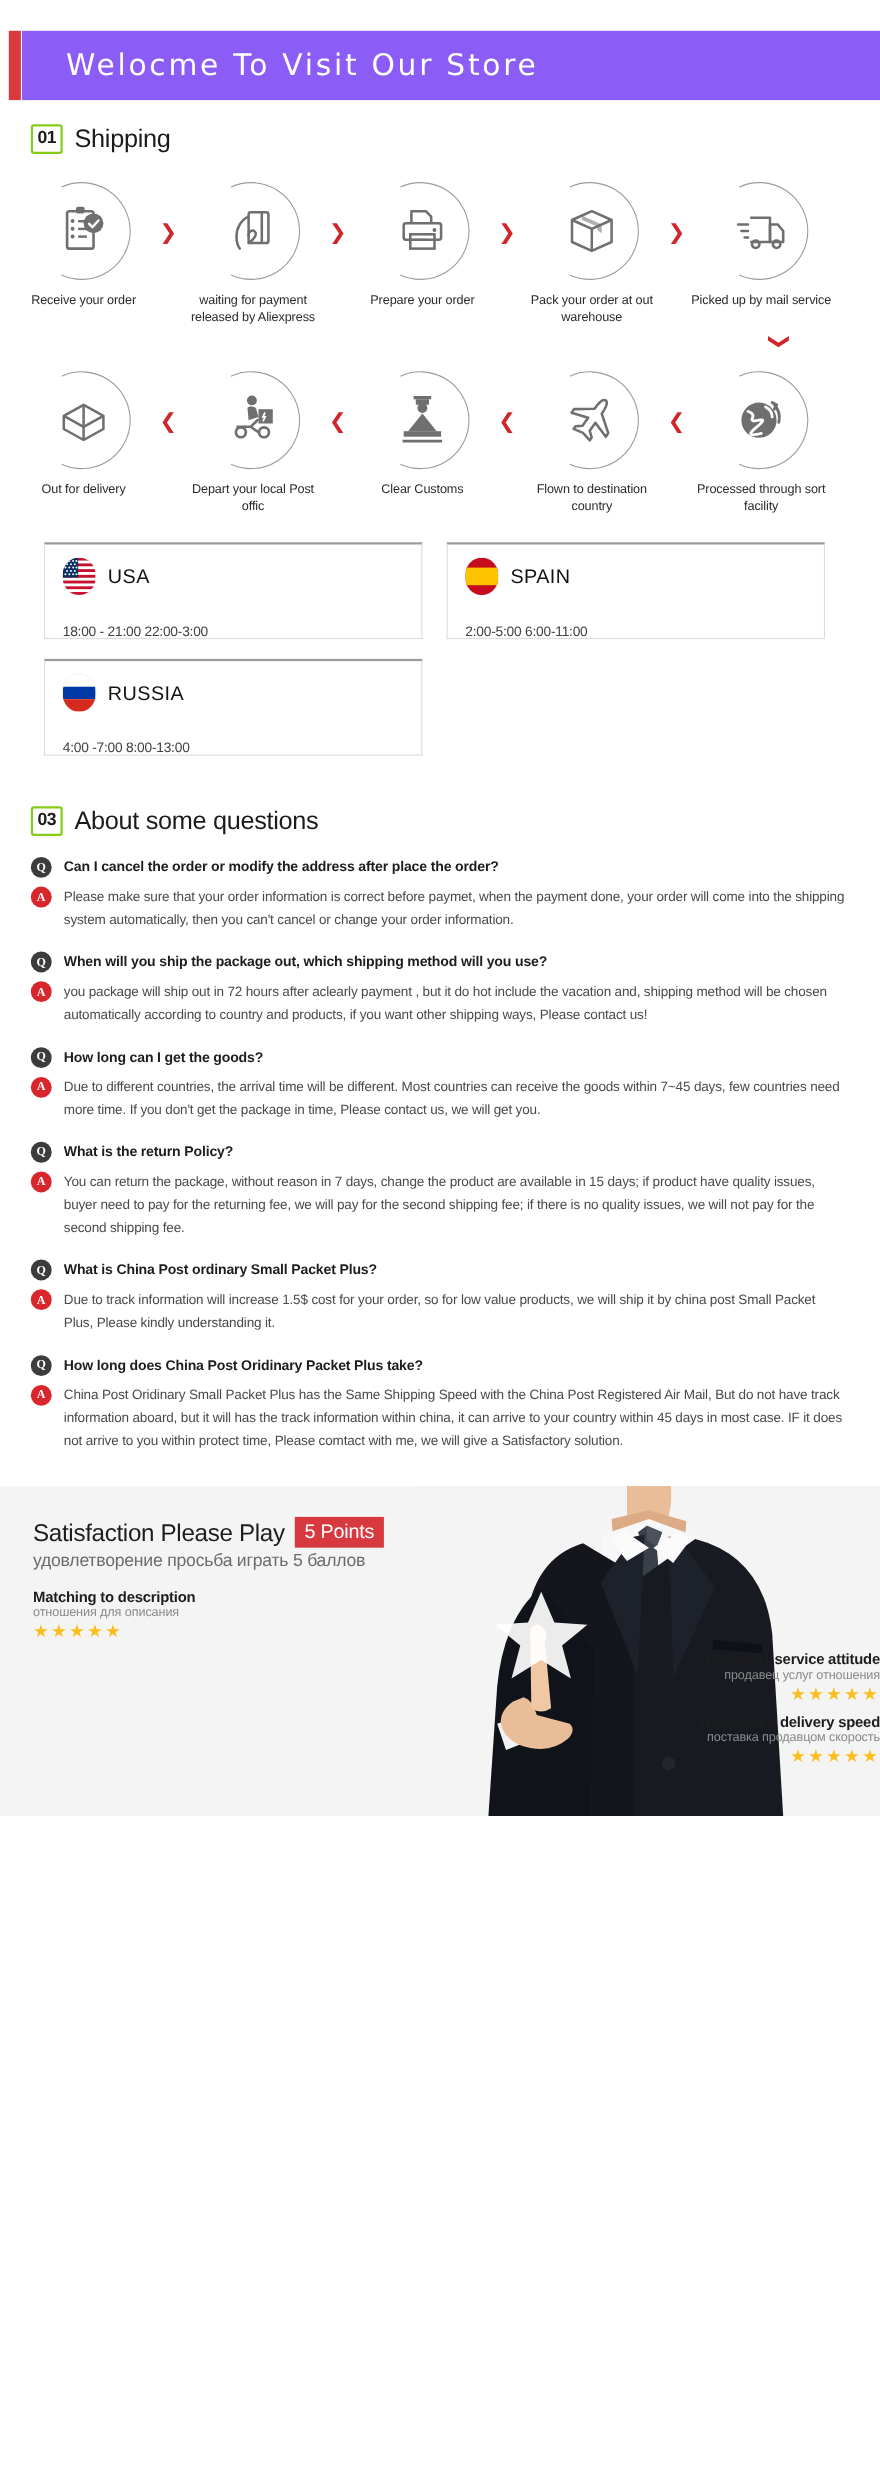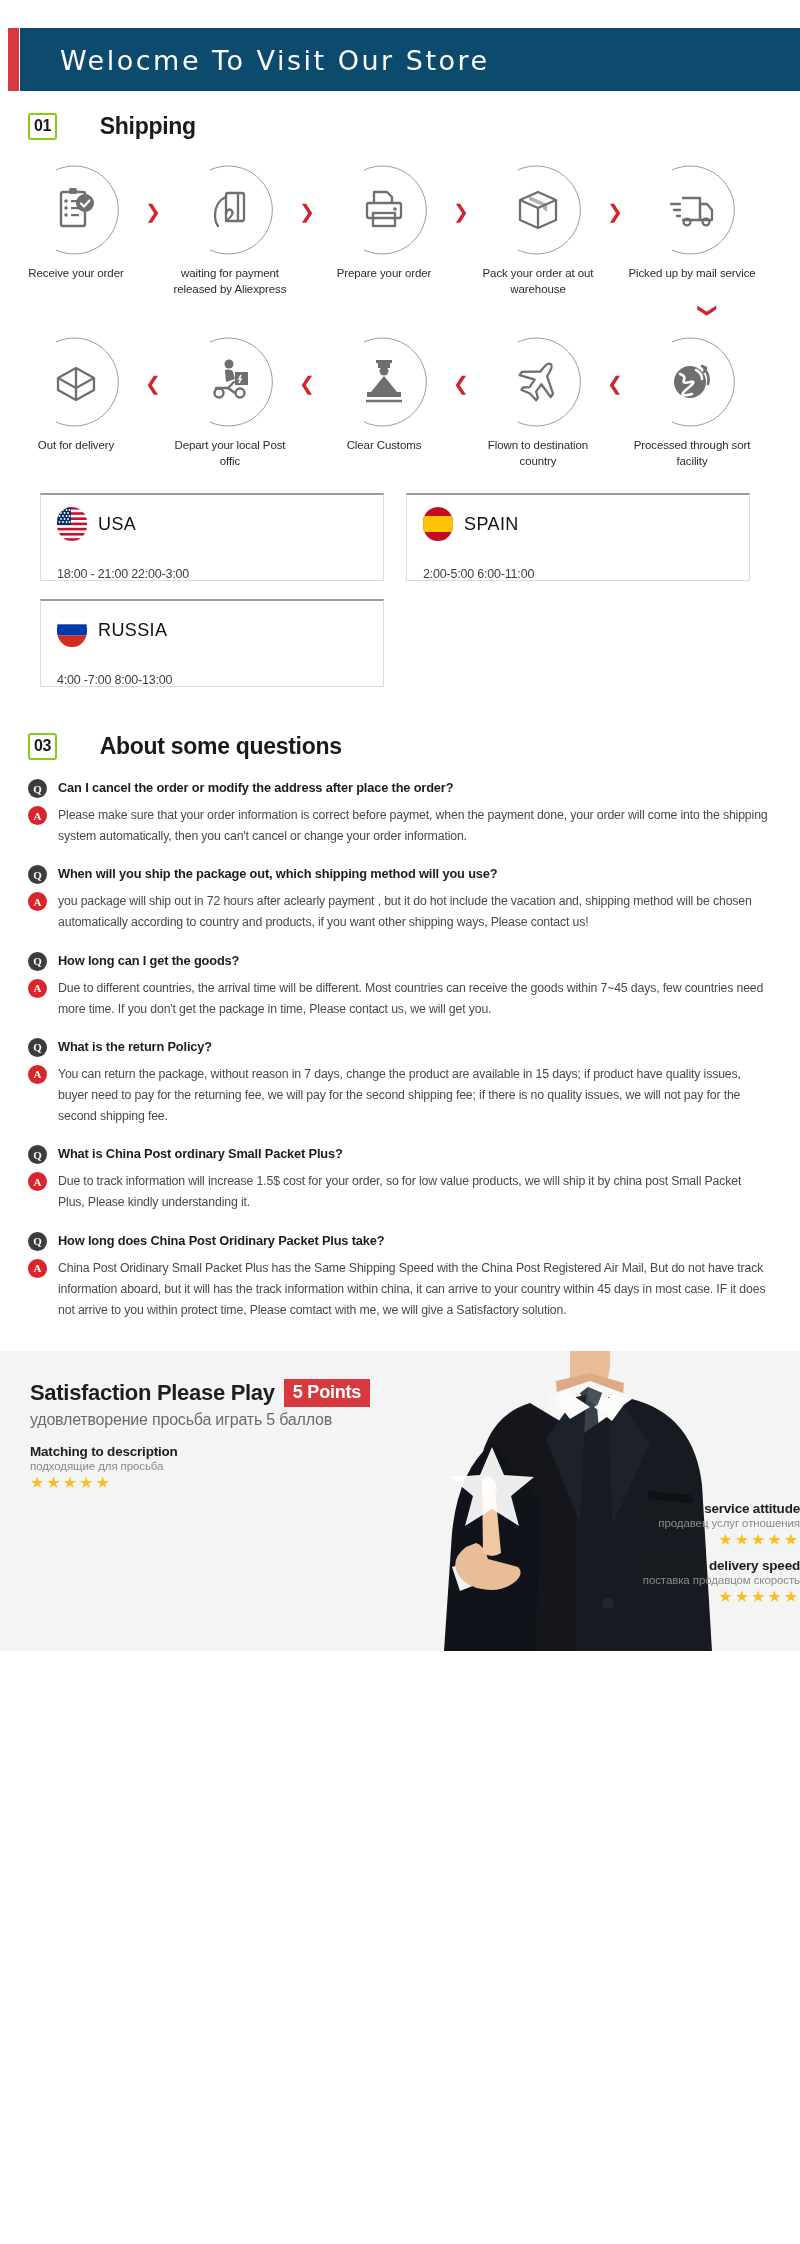--- a/index.html
+++ b/index.html
@@ -6,40 +6,40 @@
   html, body {
     width: 800px;
     background: #ffffff;
     font-family: "Liberation Sans", sans-serif;
     -webkit-font-smoothing: antialiased;
   }
   .page { width: 800px; height: 2244px; position: relative; background: #fff; overflow: hidden; }
 
   
   .banner-wrap { position: relative; height: 105px; padding-top: 28px; }
-  .banner { position: relative; height: 63px; background: #0c4a6e; margin-left: 20px; }
+  .banner { position: relative; height: 63px; background: #8b5cf6; margin-left: 20px; }
   .banner-accent {
     position: absolute; left: 8px; top: 28px; width: 11px; height: 63px;
     background: #d93a40;
   }
   .banner-title {
     position: absolute; left: 40px; top: 50%; transform: translateY(-50%);
     color: #ffffff; font-size: 27px; letter-spacing: 2.5px;
     font-family: "DejaVu Sans", sans-serif; font-weight: 400; white-space: nowrap;
   }
 
   
   .sec-head { display: flex; align-items: center; gap: 11px; padding-left: 28px; }
   .sec-num {
     border: 2px solid #84cc16; border-radius: 3px;
     font-size: 16px; font-weight: 700; line-height: 1;
     padding: 3px 4px 4px; color: #1a1a1a; letter-spacing: -0.5px;
     font-family: "Liberation Sans", sans-serif;
   }
-  .sec-title { font-size: 23px; color: #1a1a1a; font-weight: 700; letter-spacing: -0.3px; margin-left: 32px; }
+  .sec-title { font-size: 23px; color: #1a1a1a; font-weight: 400; letter-spacing: -0.3px; }
   .sec-sub { font-size: 13px; color: #3d3d3d; align-self: flex-end; padding-bottom: 4px; margin-left: 2px; }
 
   
   .flow { display: flex; align-items: flex-start; padding: 0 12px; }
   .flow-step { width: 128px; display: flex; flex-direction: column; align-items: center; }
   .circ {
     width: 96px; height: 96px; position: relative;
     display: flex; align-items: center; justify-content: center;
   }
   .circ svg.ring { position: absolute; inset: 0; }
@@ -84,21 +84,21 @@
   .qtext { font-size: 12.8px; font-weight: 700; color: #1d1d1d; line-height: 1.5; letter-spacing: -0.15px; }
   .atext { font-size: 12.3px; color: #4a4a4a; line-height: 1.72; letter-spacing: -0.15px; }
   .qa .row + .row { margin-top: 7px; }
 
   
   .footer { position: relative; height: 300px; background: #f4f4f4; overflow: hidden; }
   .footer-photo {
     position: absolute; right: 0; bottom: 0; width: 420px; height: 300px;
   }
   .footer-body { position: relative; padding: 28px 0 0 30px; z-index: 2; }
-  .f-title-row { display: flex; align-items: center; gap: 9px; font-weight: bold; }
+  .f-title-row { display: flex; align-items: flex-end; gap: 9px; }
   .f-title { font-size: 22px; color: #1d1d1d; letter-spacing: -0.3px; }
   .f-points { background: #d8393f; color: #fff; font-size: 18px; padding: 3px 9px 4px; letter-spacing: -0.2px; }
   .f-sub { font-size: 16px; color: #6b6b6b; margin-top: 4px; letter-spacing: -0.2px; }
   .rate { margin-top: 15px; }
   .rate + .rate { margin-top: 9px; text-align: right; }
   .r-name { font-size: 13.5px; font-weight: 700; color: #1d1d1d; letter-spacing: -0.2px; }
   .r-sub { font-size: 11.5px; color: #8a8a8a; margin-top: 1px; letter-spacing: -0.1px; }
   .stars { color: #fbbe1e; font-size: 16px; letter-spacing: 2px; line-height: 1.2; margin-top: 1px;
            font-family: "DejaVu Sans", sans-serif; }
 </style>
@@ -480,21 +480,21 @@
 
     <div class="footer-body">
       <div class="f-title-row">
         <span class="f-title">Satisfaction Please Play</span>
         <span class="f-points">5 Points</span>
       </div>
       <div class="f-sub">удовлетворение просьба играть 5 баллов</div>
 
       <div class="rate">
         <div class="r-name">Matching to description</div>
-        <div class="r-sub">подходящие для просьба</div>
+        <div class="r-sub">отношения для описания</div>
         <div class="stars">★★★★★</div>
       </div>
       <div class="rate">
         <div class="r-name">The seller service attitude</div>
         <div class="r-sub">продавец услуг отношения</div>
         <div class="stars">★★★★★</div>
       </div>
       <div class="rate">
         <div class="r-name">The seller's delivery speed</div>
         <div class="r-sub">поставка продавцом скорость</div>

